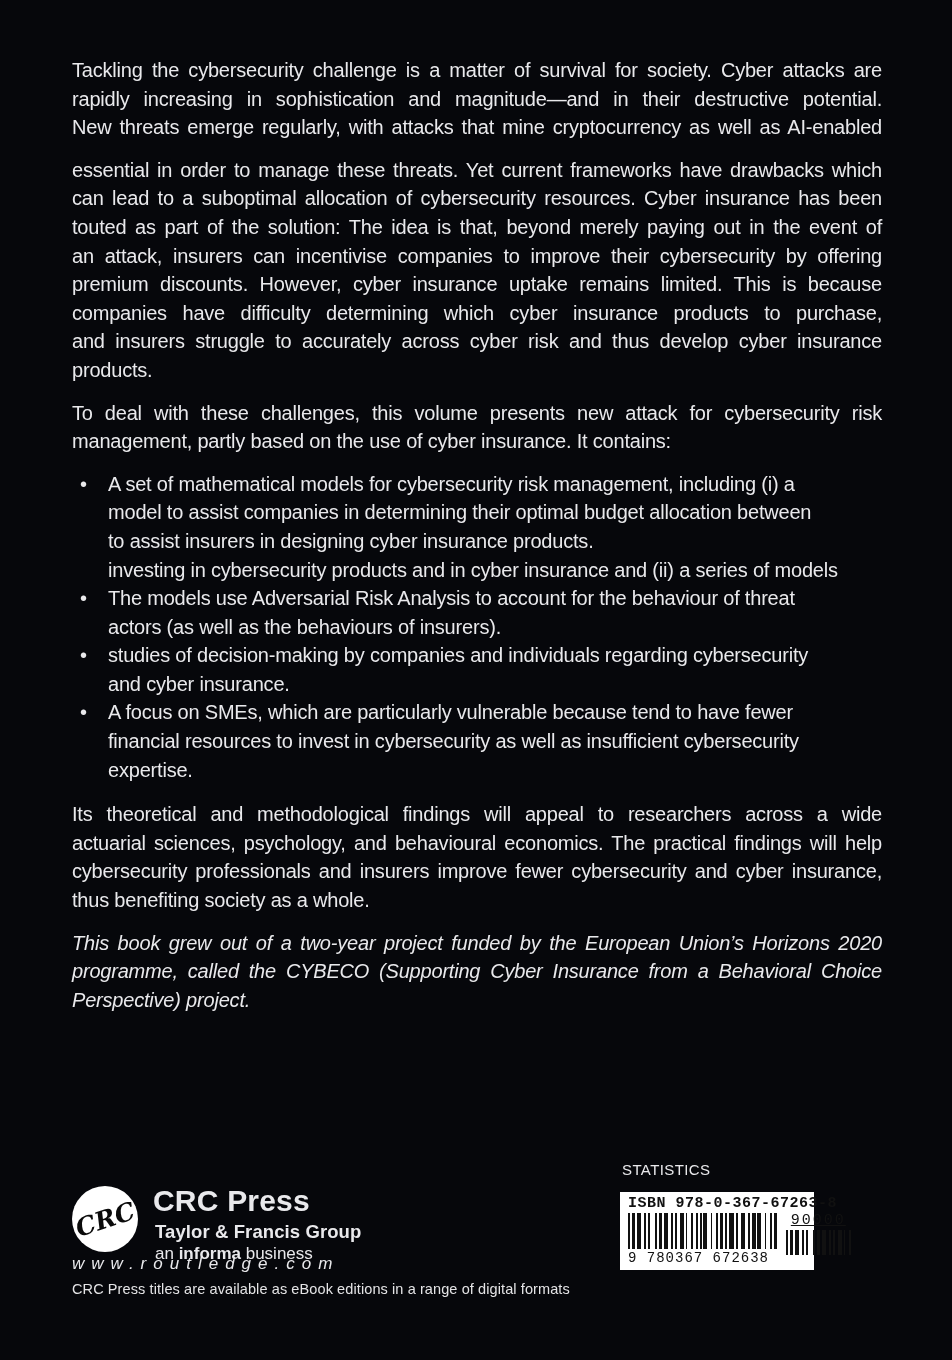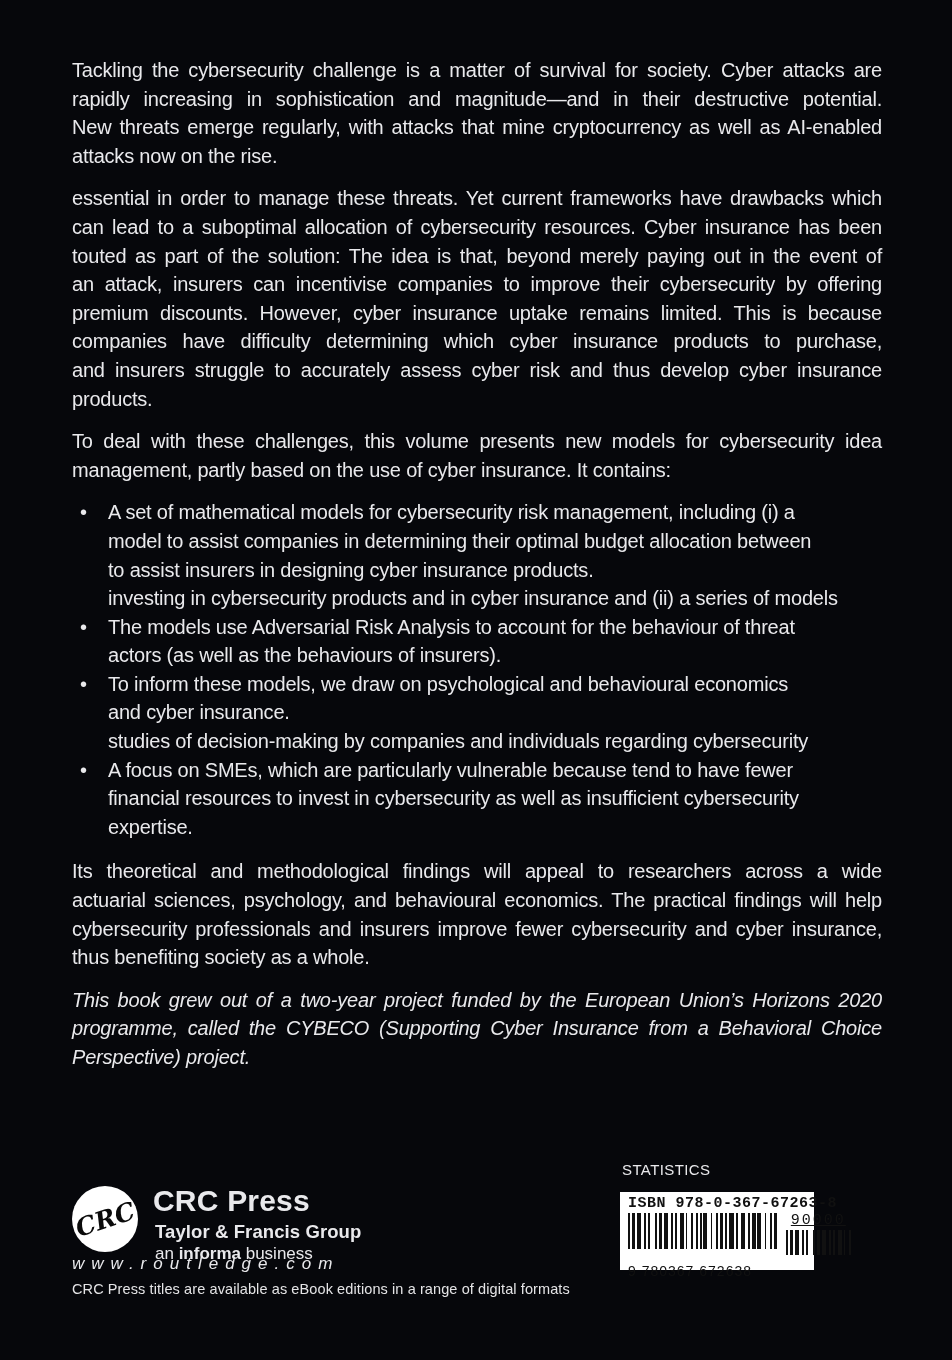--- a/index.html
+++ b/index.html
@@ -87,69 +87,67 @@
   .supp-code { width: 70px; display: flex; flex-direction: column; text-decoration: underline; }
   .price-code {
     font-family: "Liberation Mono", monospace;
     font-size: 15px; line-height: 16px; text-align: center;
     letter-spacing: 2px; white-space: nowrap;
   }
   .supp-bars { height: 25px; display: flex; overflow: hidden; margin-top: 1px; }
   .bar-b { background: #111111; height: 100%; flex: 0 0 auto; }
   .bar-w { background: transparent; height: 100%; flex: 0 0 auto; }
   .ean-digits {
-    font-family: Liberation Sans, sans-serif;
+    font-family: Liberation Mono, monospace;
     font-size: 14px; line-height: 16px; letter-spacing: 1px;
-    white-space: nowrap; margin-top: 14px;
+    white-space: nowrap; margin-top: 1px;
   }
 </style>
 </head>
 <body>
 
 <div class="page">
 
   <div class="body-text">
       <div class="para">
         <div class="jl">Tackling the cybersecurity challenge is a matter of survival for society. Cyber attacks are</div>
         <div class="jl">rapidly increasing in sophistication and magnitude—and in their destructive potential.</div>
         <div class="jl">New threats emerge regularly, with attacks that mine cryptocurrency as well as AI-enabled</div>
-        <div class="ll">attacks now on the rise.</div>
       </div>
       <div class="para">
         <div class="jl">essential in order to manage these threats. Yet current frameworks have drawbacks which</div>
         <div class="jl">can lead to a suboptimal allocation of cybersecurity resources. Cyber insurance has been</div>
         <div class="jl">touted as part of the solution: The idea is that, beyond merely paying out in the event of</div>
         <div class="jl">an attack, insurers can incentivise companies to improve their cybersecurity by offering</div>
         <div class="jl">premium discounts. However, cyber insurance uptake remains limited. This is because</div>
         <div class="jl">companies have difficulty determining which cyber insurance products to purchase,</div>
-        <div class="jl">and insurers struggle to accurately assess cyber risk and thus develop cyber insurance</div>
+        <div class="jl">and insurers struggle to accurately across cyber risk and thus develop cyber insurance</div>
         <div class="ll">products.</div>
       </div>
       <div class="para">
-        <div class="jl">To deal with these challenges, this volume presents new models for cybersecurity idea</div>
+        <div class="jl">To deal with these challenges, this volume presents new attack for cybersecurity risk</div>
         <div class="ll">management, partly based on the use of cyber insurance. It contains:</div>
       </div>
       <div class="bullets">
         <div class="bullet-item">
           <span class="bullet-dot">•</span>
           <div class="ll">A set of mathematical models for cybersecurity risk management, including (i) a</div>
           <div class="ll">model to assist companies in determining their optimal budget allocation between</div>
           <div class="ll">to assist insurers in designing cyber insurance products.</div>
           <div class="ll">investing in cybersecurity products and in cyber insurance and (ii) a series of models</div>
         </div>
         <div class="bullet-item">
           <span class="bullet-dot">•</span>
           <div class="ll">The models use Adversarial Risk Analysis to account for the behaviour of threat</div>
           <div class="ll">actors (as well as the behaviours of insurers).</div>
         </div>
         <div class="bullet-item">
           <span class="bullet-dot">•</span>
-          <div class="ll">To inform these models, we draw on psychological and behavioural economics</div>
+          <div class="ll">studies of decision-making by companies and individuals regarding cybersecurity</div>
           <div class="ll">and cyber insurance.</div>
-          <div class="ll">studies of decision-making by companies and individuals regarding cybersecurity</div>
         </div>
         <div class="bullet-item">
           <span class="bullet-dot">•</span>
           <div class="ll">A focus on SMEs, which are particularly vulnerable because tend to have fewer</div>
           <div class="ll">financial resources to invest in cybersecurity as well as insufficient cybersecurity</div>
           <div class="ll">expertise.</div>
         </div>
       </div>
       <div class="para">
         <div class="jl">Its theoretical and methodological findings will appeal to researchers across a wide</div>

